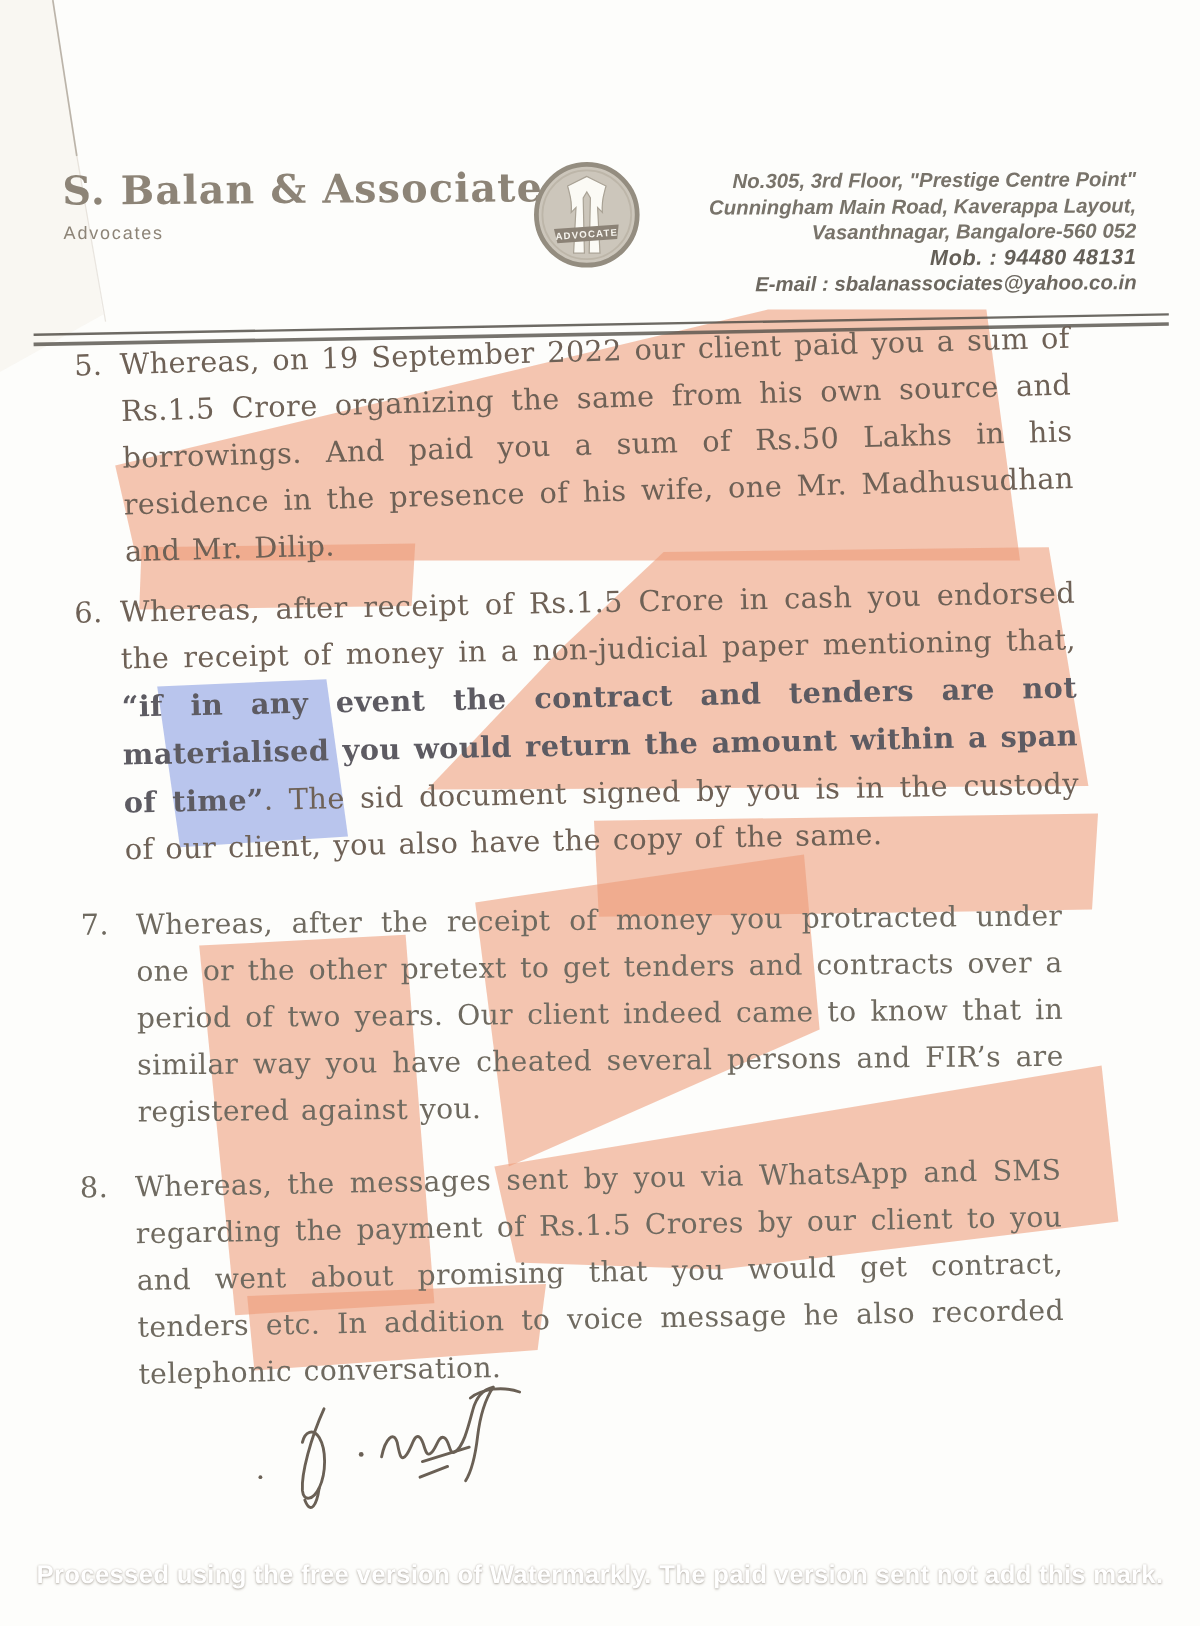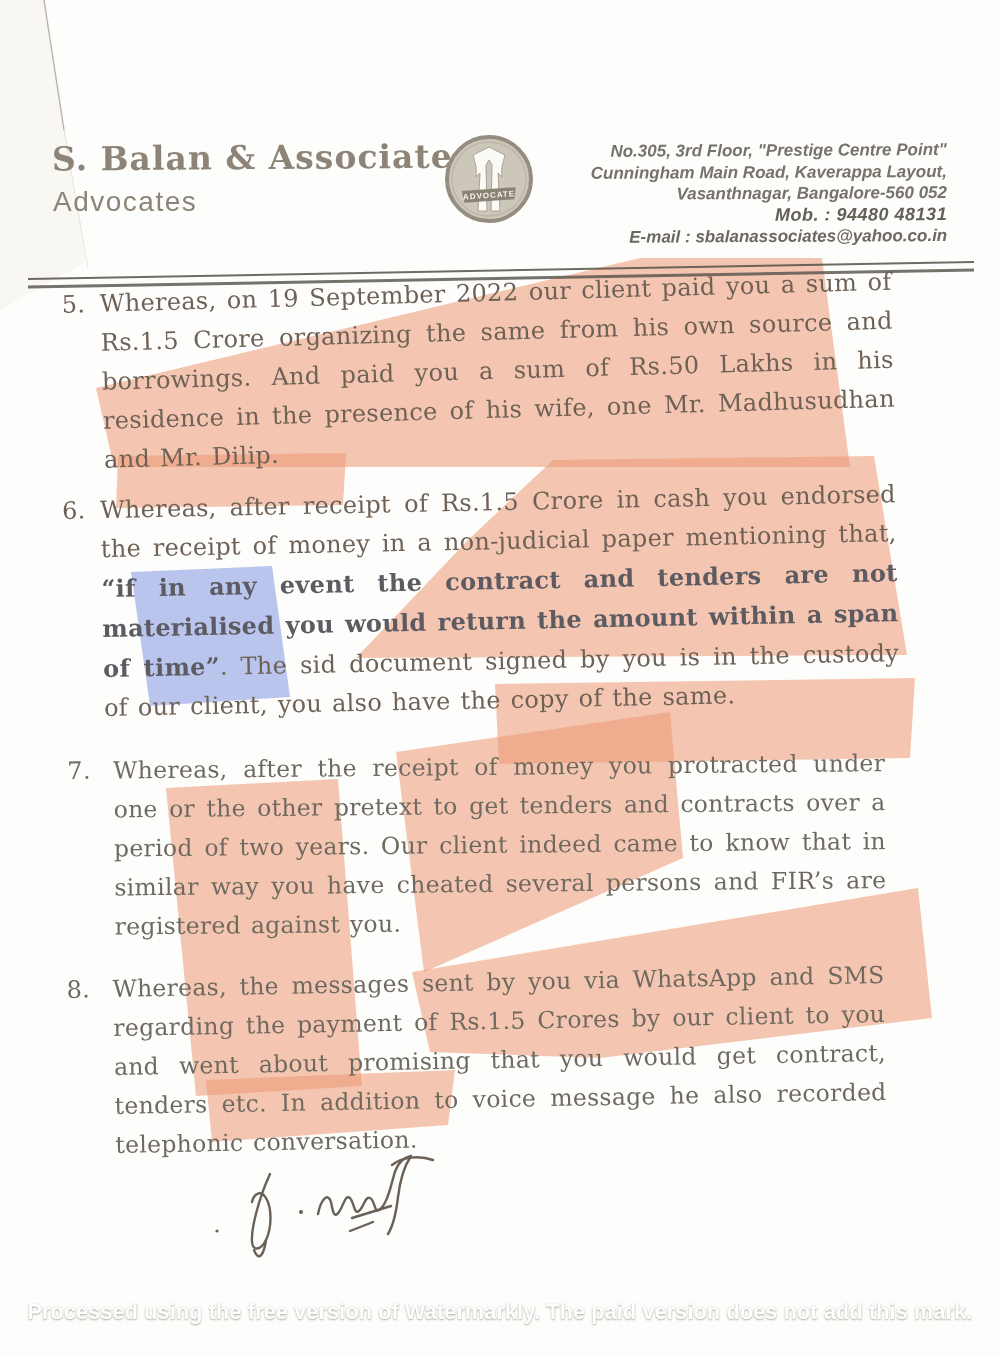--- a/index.html
+++ b/index.html
@@ -12,21 +12,21 @@
   .hl-layer{position:absolute;left:0;top:0;z-index:1;pointer-events:none;}
   .content{position:absolute;left:0;top:0;width:1000px;height:1355px;z-index:2;}
   
   .firm-name{
     position:absolute;left:52px;top:138px;
     font-family:"DejaVu Serif",serif;font-weight:bold;font-size:33px;
     letter-spacing:1px;color:#8d8477;transform:rotate(-.4deg);
   }
   .firm-sub{
     position:absolute;left:53px;top:186px;
-    font-family:"Liberation Sans",sans-serif;font-size:28px;
+    font-family:"Liberation Sans",sans-serif;font-size:15px;
     letter-spacing:1.5px;color:#8d8477;
   }
   .emblem{position:absolute;left:443px;top:132px;}
   .addr{
     position:absolute;left:555px;top:140px;width:392px;text-align:right;
     font-family:"Liberation Sans",sans-serif;font-style:italic;
     font-size:17px;line-height:21.5px;color:#78736a;font-weight:bold;
     transform:rotate(-.3deg);
   }
   .addr .mob{font-size:18px;color:#645f57;letter-spacing:.5px;}
@@ -149,16 +149,16 @@
         <path d="M266,1240 C264,1254 259,1263 254,1250"></path>
         <circle cx="301" cy="1212" r="2" fill="#6a6055" stroke="none"></circle>
         <path d="M318,1214 C321,1199 328,1192 331,1202 C333,1212 334,1219 339,1212 C344,1205 345,1194 350,1198 C354,1202 354,1215 359,1211 C364,1207 365,1196 370,1198 C375,1200 374,1213 379,1210 C386,1206 390,1190 394,1175 C397,1164 402,1158 411,1156"></path>
         <path d="M411,1156 C405,1165 400,1180 398,1197 C396,1214 393,1226 388,1234"></path>
         <path d="M392,1165 C402,1157 419,1155 433,1160"></path>
         <path d="M352,1218 L391,1206"></path>
         <path d="M350,1231 L373,1222"></path>
       </g>
     </svg>
 
-    <div class="watermark">Processed using the free version of Watermarkly. The paid version does not add this mark.</div>
+    <div class="watermark">Processed using the free version of Watermarkly. The paid version sent not add this mark.</div>
 
   </div>
 </div>
 
 </body></html>

